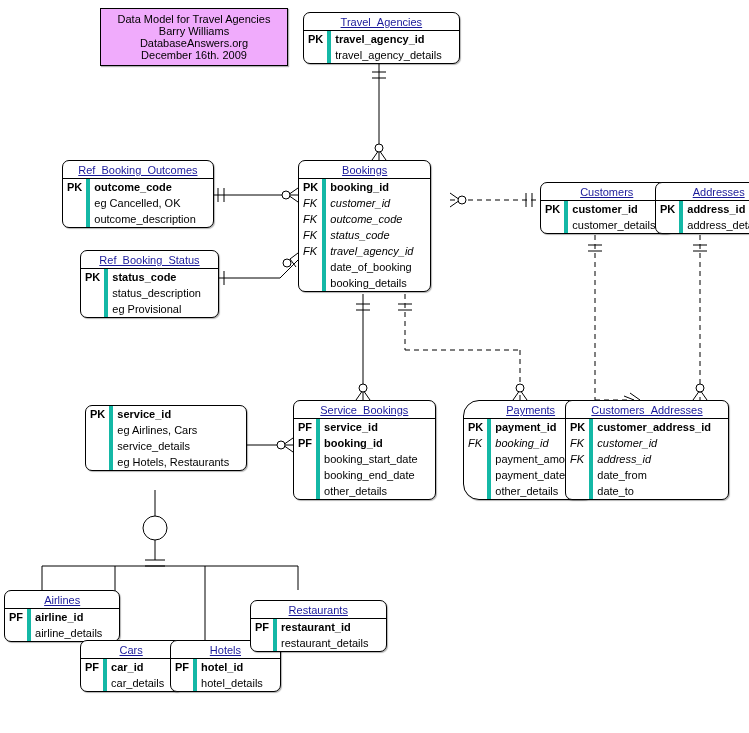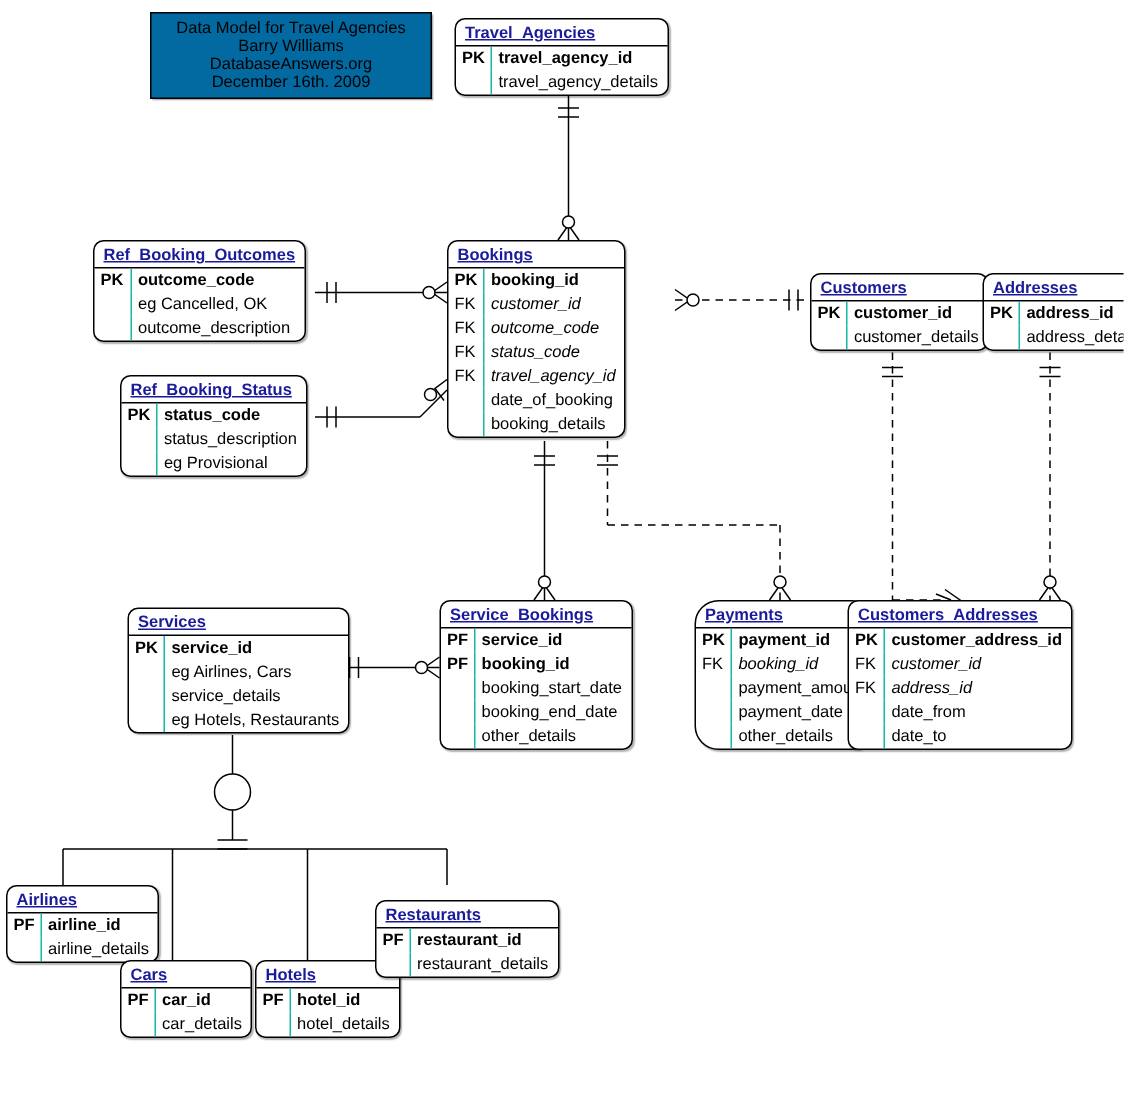--- a/index.html
+++ b/index.html
@@ -14,59 +14,60 @@
     position: relative;
   }
   .entity {
     position: absolute;
     background: #fff;
     border: 1px solid #000;
     border-radius: 7px;
     box-shadow: 1px 1px 1px rgba(0,0,0,0.3);
   }
   .entity-title {
-    text-align: left;
-    font-weight: bold;
+    text-align: center;
+    font-weight: normal;
     color: #1a1a9a;
     text-decoration: underline;
     padding: 3px 6px 2px 6px;
     border-bottom: 1px solid #000;
     white-space: nowrap;
   }
   .entity-body {
     display: table;
     width: 100%;
     border-collapse: collapse;
   }
   .entity-row {
     display: table-row;
   }
   .key-col {
     display: table-cell;
-    border-right: 1px solid #14b8a6;
+    border-right: 4px solid #14b8a6;
     padding: 2px 4px;
     font-weight: bold;
     font-size: 11px;
     white-space: nowrap;
     vertical-align: top;
   }
   .key-col.fk {
     font-weight: normal;
+    font-style: italic;
   }
   .attr-col {
     display: table-cell;
-    padding: 2px 6px 2px 4px;
+    padding: 2px 17px 2px 4px;
     white-space: nowrap;
     vertical-align: top;
   }
   .pk-attr { font-weight: bold; }
   .fk-attr { font-style: italic; }
   .note-box {
     position: absolute;
-    background: #0369a1;
+    background: #f0abfc;
     border: 1px solid #000;
     padding: 4px 8px;
     text-align: center;
     font-size: 11px;
     box-shadow: 1px 1px 1px rgba(0,0,0,0.3);
   }
   svg.connectors {
     position: absolute;
     left: 0;
     top: 0;
@@ -263,21 +264,20 @@
         <div class="attr-col pk-attr">address_id</div>
       </div>
       <div class="entity-row">
         <div class="key-col">&nbsp;</div>
         <div class="attr-col">address_details</div>
       </div>
     </div>
 </div>
 
 <div class="entity" style="left:85px; top:405px;">
-  <div class="entity-title">Services</div>
   <div class="entity-body">
       <div class="entity-row">
         <div class="key-col">PK</div>
         <div class="attr-col pk-attr">service_id</div>
       </div>
       <div class="entity-row">
         <div class="key-col">&nbsp;</div>
         <div class="attr-col">eg Airlines, Cars</div>
       </div>
       <div class="entity-row">

